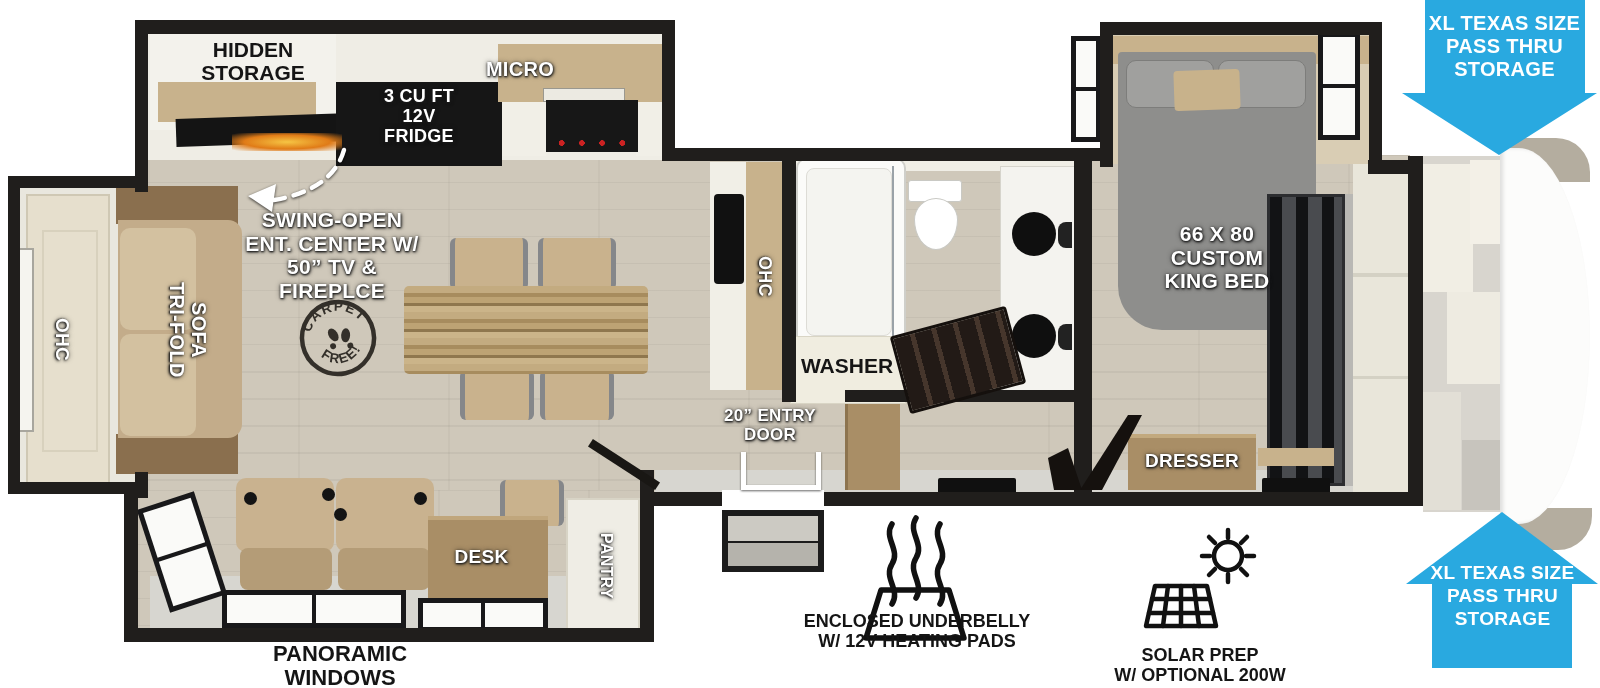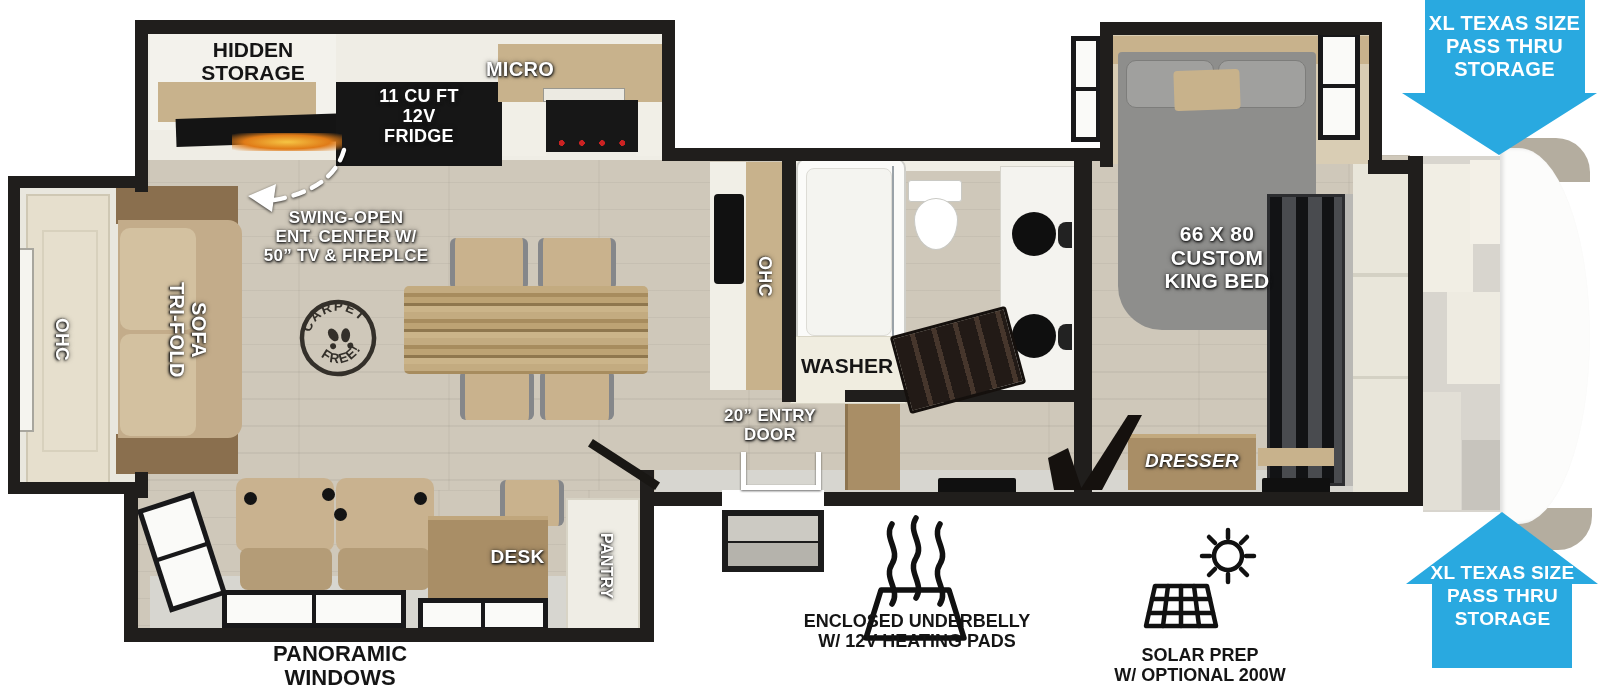--- a/index.html
+++ b/index.html
@@ -44,38 +44,38 @@
   <div class="cream" style="left:796px;top:161px;width:278px;height:10px;background:#f0eee6;"></div>
 
   <div class="cream" style="left:150px;top:34px;width:186px;height:96px;background:#f3f2ec;"></div>
   <div class="blab" style="left:178px;top:38px;width:150px;font-size:21px;">HIDDEN
 STORAGE</div>
   <div class="furn wood-l" style="left:158px;top:82px;width:158px;height:40px;"></div>
   <div class="furn" style="left:176px;top:116px;width:176px;height:28px;background:#141414;transform:rotate(-2deg);"></div>
   <div class="furn" style="left:232px;top:133px;width:110px;height:18px;z-index:21;
        background:radial-gradient(ellipse at 50% 50%, #f6c544 0%, #e07b17 55%, rgba(20,20,20,0) 95%);"></div>
   <div class="furn" style="left:336px;top:82px;width:166px;height:84px;background:#161616;"></div>
-  <div class="wlab" style="left:346px;top:86px;width:146px;font-size:18px;">11 CU FT
+  <div class="wlab" style="left:346px;top:86px;width:146px;font-size:18px;">3 CU FT
 12V
 FRIDGE</div>
   <div class="furn wood-l" style="left:498px;top:44px;width:164px;height:58px;"></div>
   <div class="wlab" style="left:480px;top:58px;width:80px;font-size:20px;">MICRO</div>
   <div class="furn" style="left:543px;top:88px;width:80px;height:12px;background:#eceae2;border:1px solid #9a988f;"></div>
   <div class="furn" style="left:546px;top:100px;width:92px;height:52px;background:#171717;"></div>
   <div class="furn" style="left:556px;top:140px;width:72px;height:6px;z-index:22;
        background:radial-gradient(circle 3px at 8% 50%, #cc2222 90%, transparent), radial-gradient(circle 3px at 36% 50%, #cc2222 90%, transparent),
                   radial-gradient(circle 3px at 64% 50%, #cc2222 90%, transparent), radial-gradient(circle 3px at 92% 50%, #cc2222 90%, transparent);"></div>
   <div class="cream" style="left:500px;top:100px;width:46px;height:56px;background:#f1efe7;z-index:10;"></div>
   <div class="cream" style="left:636px;top:100px;width:28px;height:56px;background:#f1efe7;z-index:10;"></div>
 
   <svg class="abs" style="left:240px;top:138px;z-index:62;filter:drop-shadow(0 1px 1.5px rgba(0,0,0,.75));" width="120" height="84" viewBox="0 0 120 84">
     <path d="M104,12 C96,40 70,56 34,62" fill="none" stroke="#ffffff" stroke-width="4.5" stroke-dasharray="11 9" stroke-linecap="round"></path>
     <polygon points="8,58 36,46 32,74" fill="#ffffff"></polygon>
   </svg>
-  <div class="wlab" style="left:248px;top:208px;width:196px;font-size:17px;">SWING-OPEN
+  <div class="wlab" style="left:234px;top:208px;width:196px;font-size:21px;">SWING-OPEN
 ENT. CENTER W/
 50” TV &amp; FIREPLCE</div>
 
   <div class="furn" style="left:710px;top:162px;width:36px;height:228px;background:#f1efe7;"></div>
   <div class="furn wood-l" style="left:746px;top:162px;width:38px;height:228px;"></div>
   <div class="furn" style="left:714px;top:194px;width:30px;height:90px;background:#111;border-radius:4px;"></div>
   <div class="wlab vtext" style="left:746px;top:236px;width:38px;height:80px;font-size:18px;">OHC</div>
 
   <div class="furn" style="left:26px;top:194px;width:84px;height:290px;background:#e6dfcd;border:2px solid #cfc8b4;box-sizing:border-box;"></div>
   <div class="furn" style="left:42px;top:230px;width:52px;height:218px;border:2px solid #d8d1bd;"></div>
@@ -120,21 +120,21 @@
   <div class="furn" style="left:336px;top:478px;width:98px;height:74px;background:#c9b28f;border-radius:10px;"></div>
   <div class="furn" style="left:240px;top:548px;width:92px;height:42px;background:#b49c77;border-radius:8px;"></div>
   <div class="furn" style="left:338px;top:548px;width:92px;height:42px;background:#b49c77;border-radius:8px;"></div>
   <div class="cup" style="left:244px;top:492px;"></div>
   <div class="cup" style="left:322px;top:488px;"></div>
   <div class="cup" style="left:334px;top:508px;"></div>
   <div class="cup" style="left:414px;top:492px;"></div>
 
   <div class="chair" style="left:500px;top:480px;width:64px;height:46px;"></div>
   <div class="furn wood-m" style="left:428px;top:516px;width:120px;height:86px;border-top:4px solid #c0a67c;"></div>
-  <div class="wlab" style="left:428px;top:546px;width:107px;font-size:19px;margin-left:36px;">DESK</div>
+  <div class="wlab" style="left:428px;top:546px;width:107px;font-size:19px;">DESK</div>
 
   <div class="furn" style="left:566px;top:498px;width:74px;height:132px;background:#efede5;border:2px solid #d8d4c6;box-sizing:border-box;"></div>
   <div class="wlab vtext" style="left:588px;top:510px;width:36px;height:112px;font-size:16px;color:#fff;">PANTRY</div>
   <div class="furn" style="left:584px;top:460px;width:80px;height:9px;background:#191714;transform:rotate(33deg);z-index:45;"></div>
 
   <div class="win" style="left:222px;top:590px;width:184px;height:38px;">
       <i></i>
       <i></i>
     </div>
   <div class="win" style="left:418px;top:598px;width:130px;height:34px;">
@@ -196,21 +196,21 @@
       <i></i>
     </div>
 
   <div class="furn" style="left:1267px;top:194px;width:78px;height:292px;background:#494b4f;border:3px solid #2c2d30;box-sizing:border-box;
        background-image:repeating-linear-gradient(90deg,#121315 0 12px,transparent 12px 26px);"></div>
   <div class="furn" style="left:1345px;top:194px;width:8px;height:292px;background:#b9b8b4;"></div>
   <div class="furn" style="left:1353px;top:164px;width:55px;height:342px;background:#e9e6da;
        background-image:linear-gradient(180deg,transparent 0 32%,#d4d1c4 32% 33%,transparent 33% 62%,#d4d1c4 62% 63%,transparent 63%);"></div>
 
   <div class="furn wood-m" style="left:1128px;top:434px;width:128px;height:52px;border-top:4px solid #c2a97e;"></div>
-  <div class="wlab" style="left:1128px;top:450px;width:128px;font-size:19px;font-style:italic;">DRESSER</div>
+  <div class="wlab" style="left:1128px;top:450px;width:128px;font-size:19px;">DRESSER</div>
   <div class="furn wood-l" style="left:1258px;top:448px;width:76px;height:18px;"></div>
   <div class="furn" style="left:938px;top:478px;width:78px;height:18px;background:#101010;border-radius:2px;"></div>
   <div class="furn" style="left:1262px;top:478px;width:68px;height:18px;background:#101010;border-radius:2px;"></div>
 
   <div class="abs" style="left:1423px;top:164px;width:50px;height:128px;background:#f1eee4;z-index:10;"></div>
   <div class="abs" style="left:1447px;top:292px;width:64px;height:92px;background:#eeebe1;z-index:10;"></div>
   <div class="abs" style="left:1423px;top:392px;width:38px;height:118px;background:#e2dfd6;z-index:10;"></div>
   <div class="abs" style="left:1470px;top:160px;width:42px;height:84px;background:#f3f0e7;z-index:10;"></div>
   <div class="abs" style="left:1462px;top:440px;width:50px;height:70px;background:#c7c4bd;z-index:10;"></div>
 

